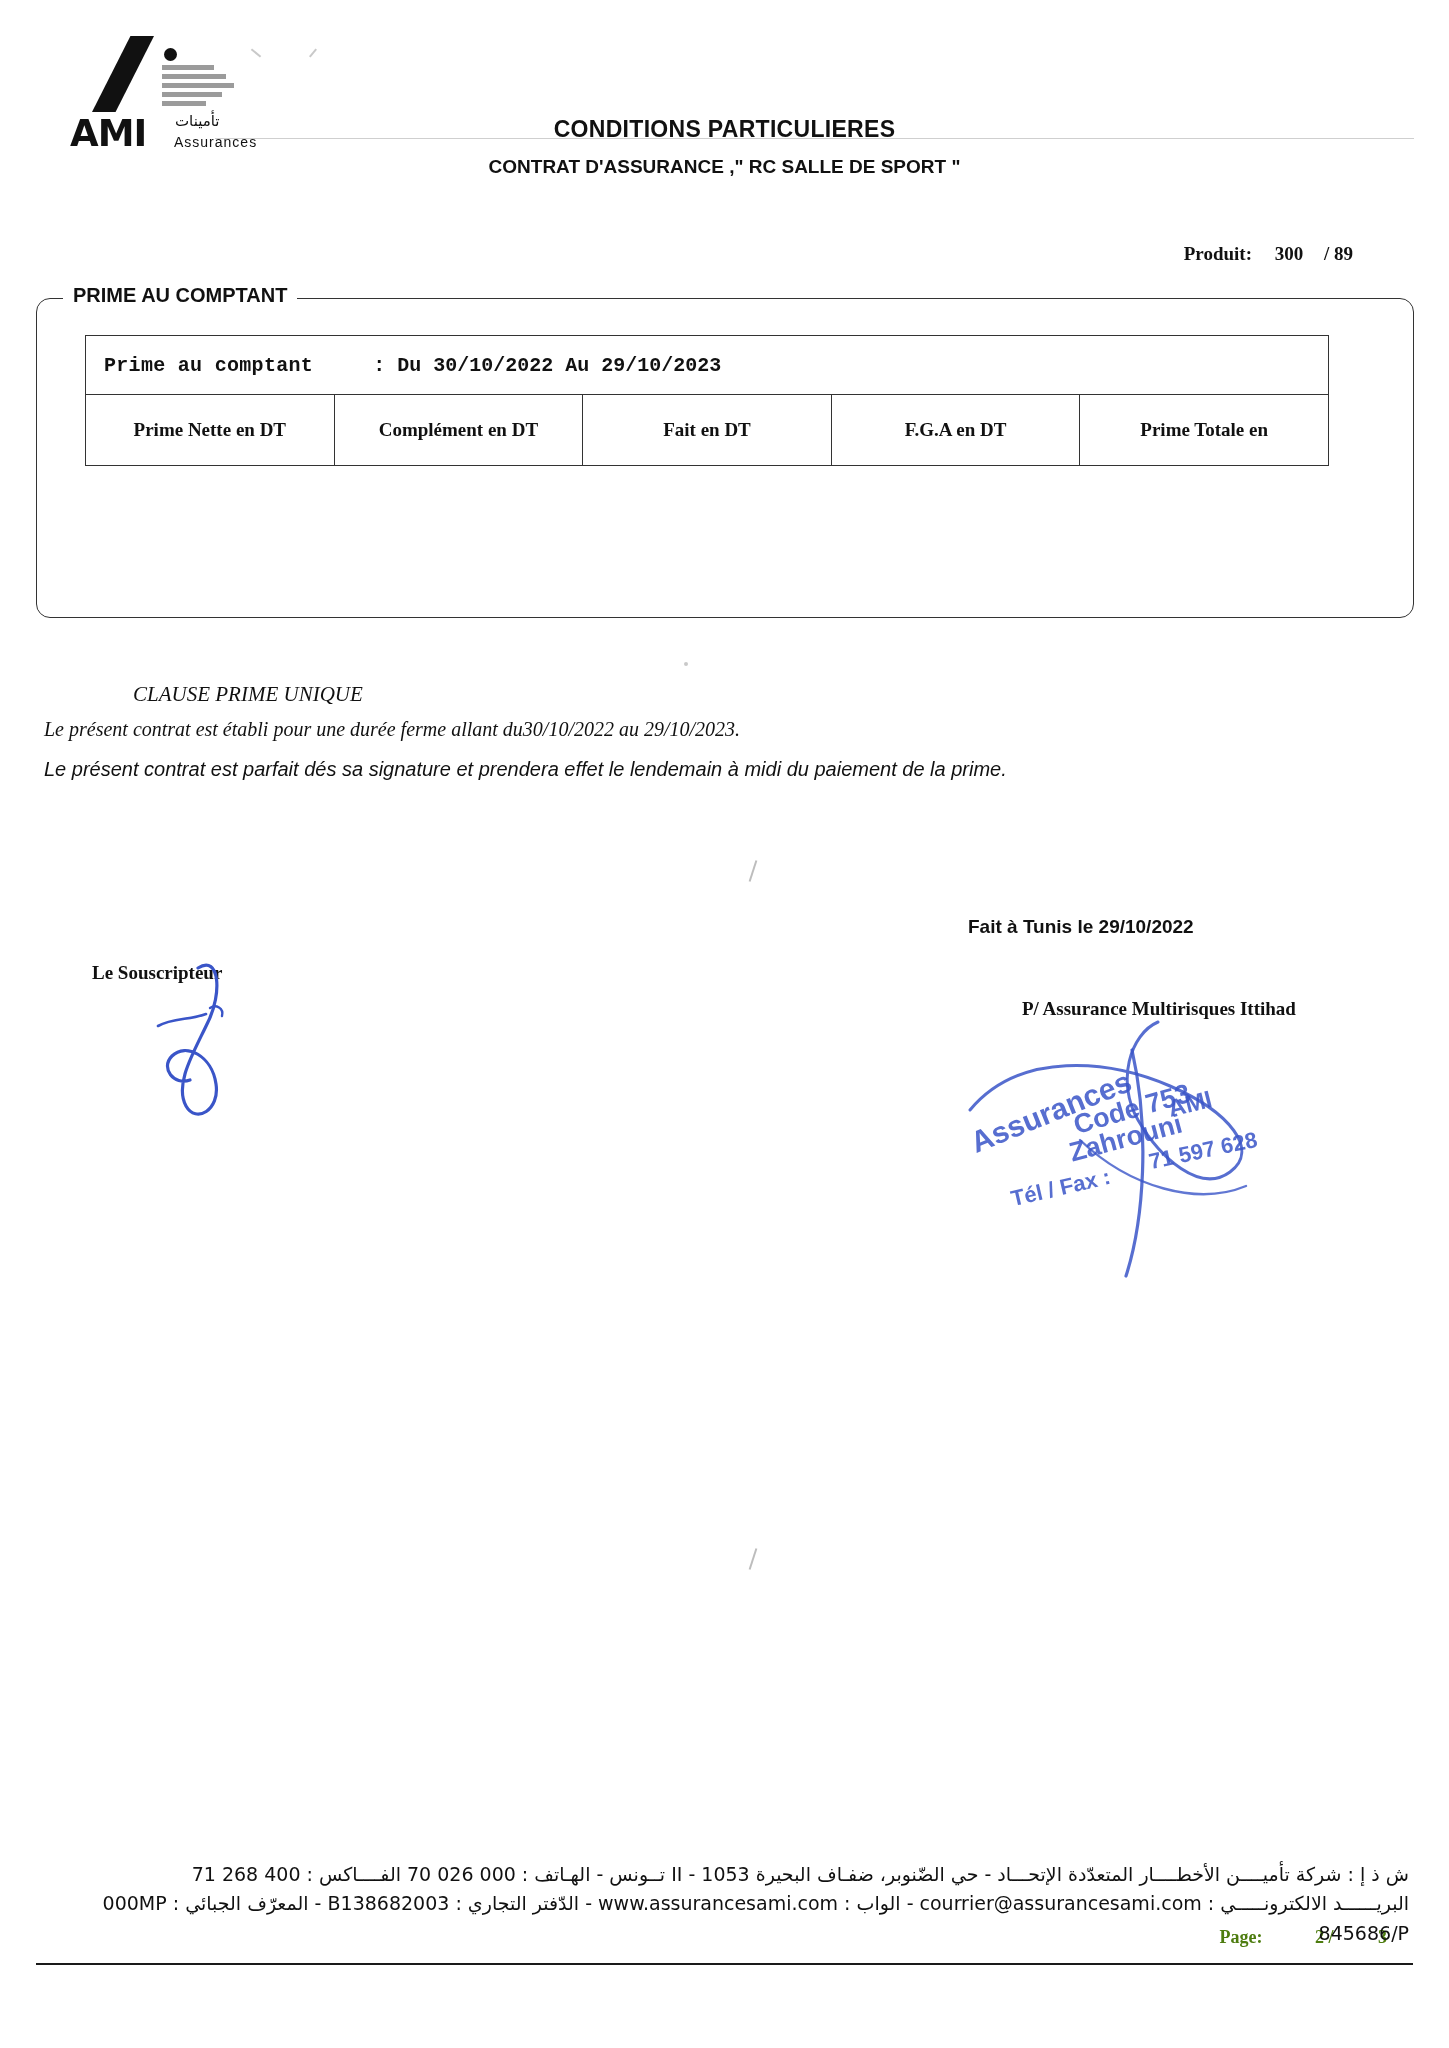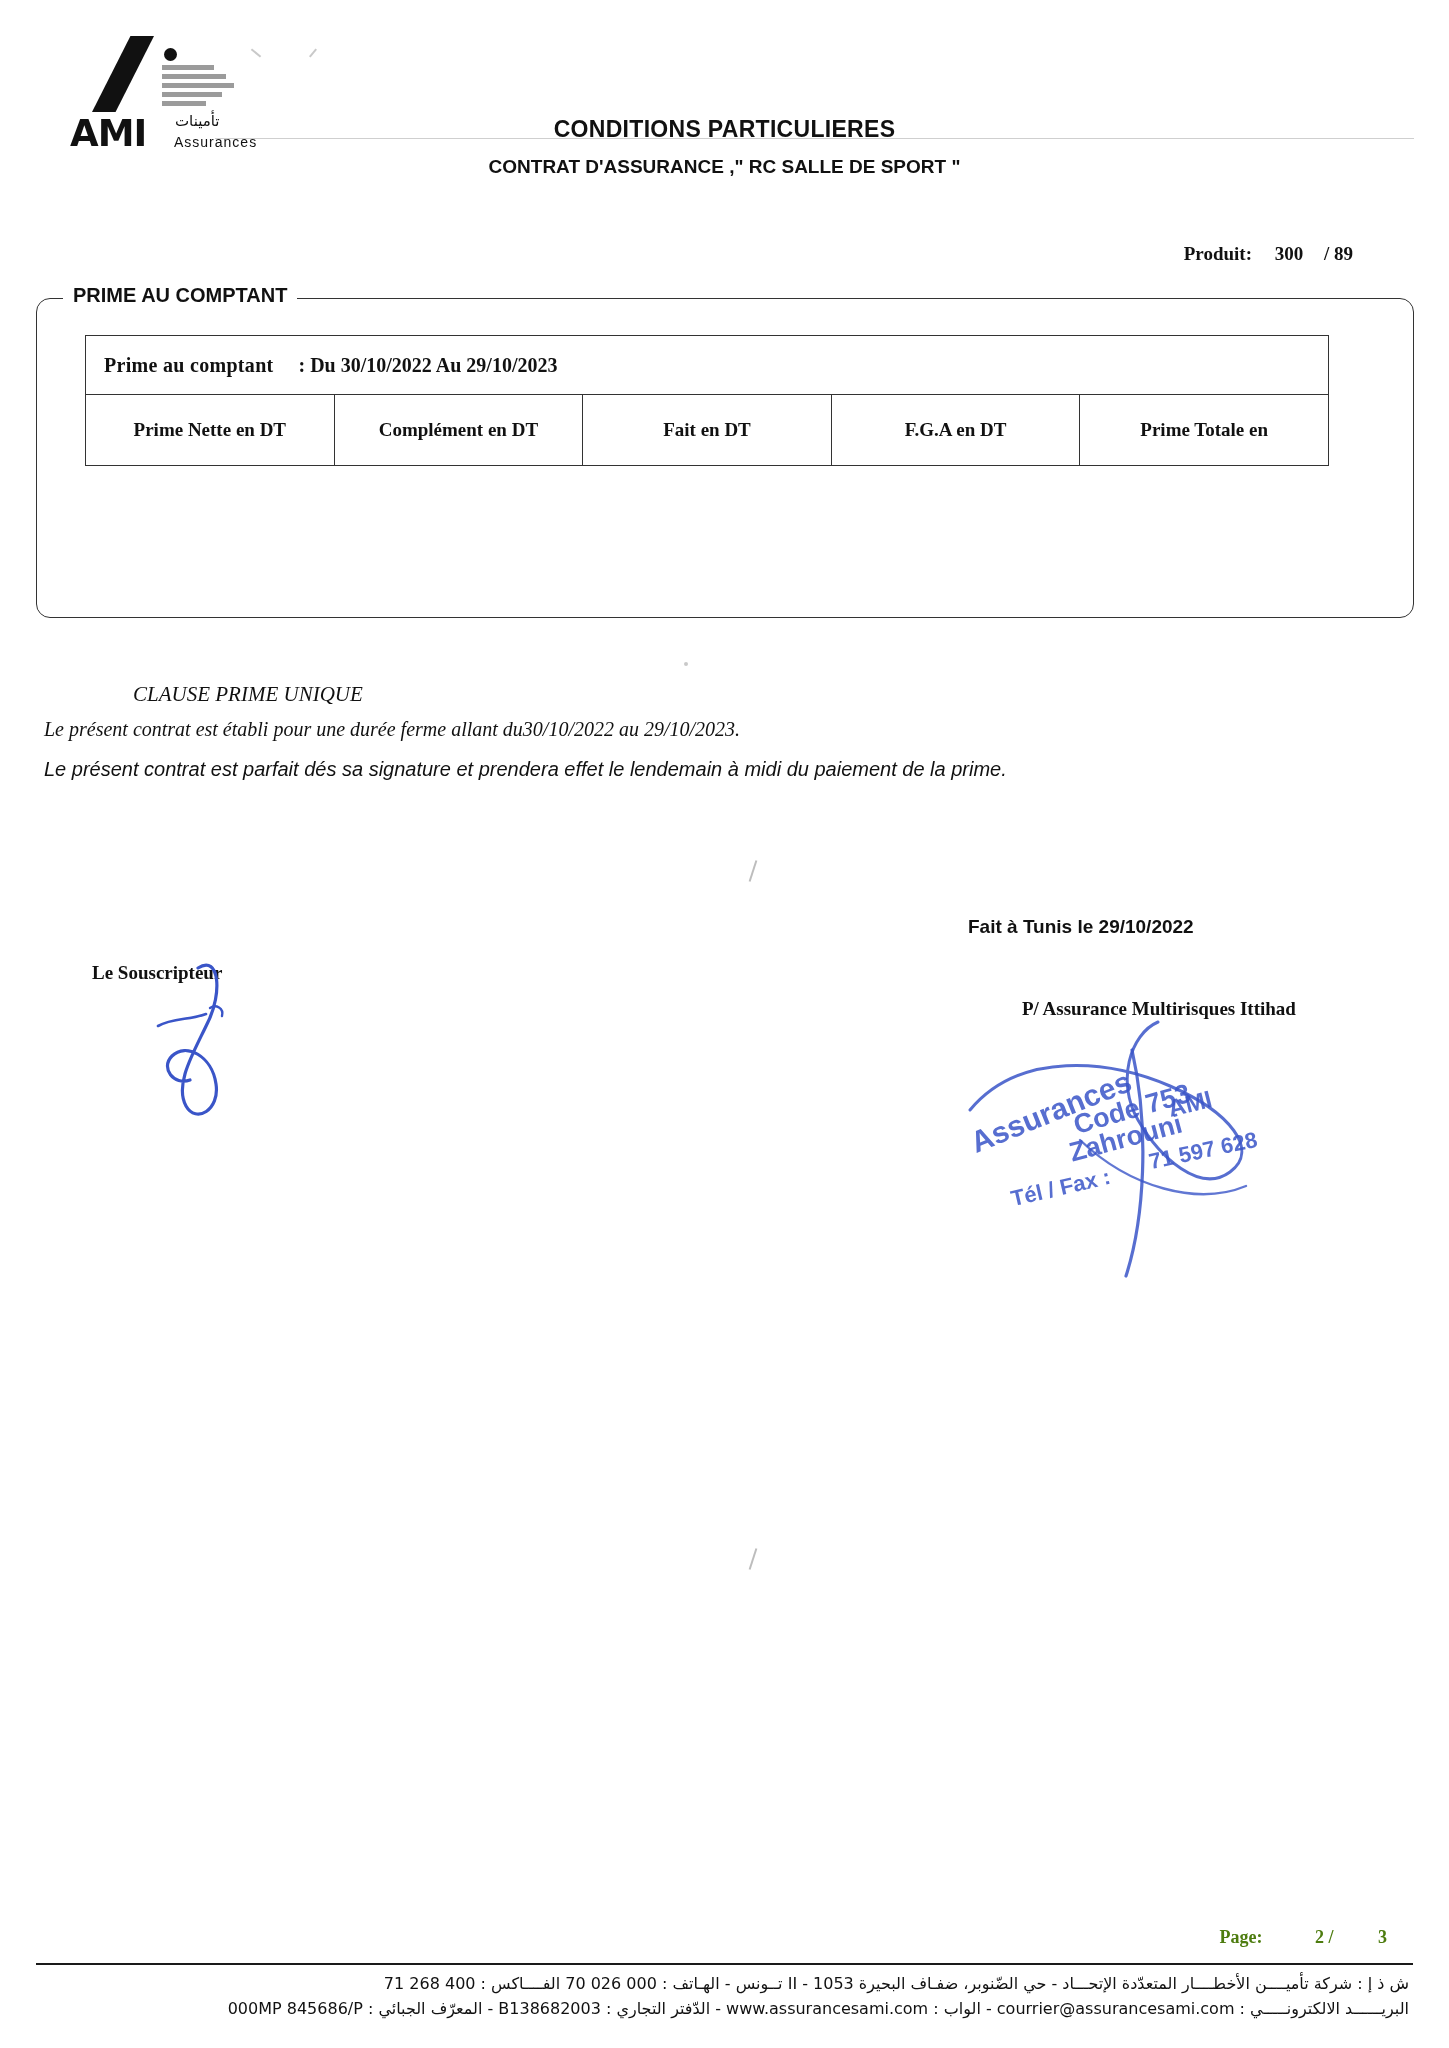--- a/index.html
+++ b/index.html
@@ -189,21 +189,21 @@
     border-collapse: collapse;
     table-layout: fixed;
   }
   .prime-table td, .prime-table th {
     border: 1px solid #333;
     padding: 0;
   }
   .row-title td {
     height: 58px;
     padding-left: 18px;
-    font-family: Liberation Serif, serif;
+    font-family: Liberation Mono, monospace;
     font-weight: bold;
     font-size: 20px;
     color: #111;
     vertical-align: middle;
   }
   .row-title .label { letter-spacing: 0.3px; }
   .row-title .value { }
   .row-head th {
     height: 70px;
     font-family: "Liberation Serif", serif;
@@ -330,25 +330,25 @@
     position: absolute;
     left: 36px;
     right: 36px;
     top: 1963px;
     border-top: 2px solid #1a1a1a;
   }
   .footer {
     position: absolute;
     left: 40px;
     right: 40px;
-    top: 1972px;
+    top: 1860px;
     direction: rtl;
     text-align: right;
     font-family: "DejaVu Sans", sans-serif;
-    font-size: 16px;
+    font-size: 19px;
     color: #111;
     line-height: 1.55;
   }
   .footer .l2 { }
   .noise1 { position:absolute; left:250px; top:52px; width:12px; height:2px; background:#c9c9c9; transform:rotate(40deg); }
   .noise2 { position:absolute; left:308px; top:52px; width:10px; height:2px; background:#c9c9c9; transform:rotate(-50deg); }
   .noise3 { position:absolute; left:752px; top:860px; width:2px; height:22px; background:#bdbdbd; transform:rotate(18deg); }
   .noise4 { position:absolute; left:752px; top:1548px; width:2px; height:22px; background:#bdbdbd; transform:rotate(18deg); }
   .noise5 { position:absolute; left:684px; top:662px; width:4px; height:4px; background:#c9c9c9; border-radius:50%; }
 </style>

